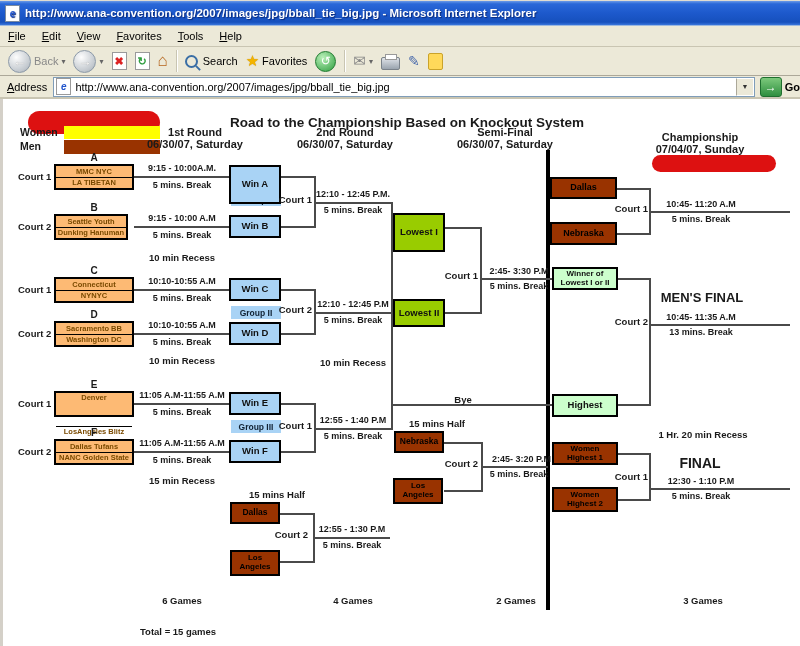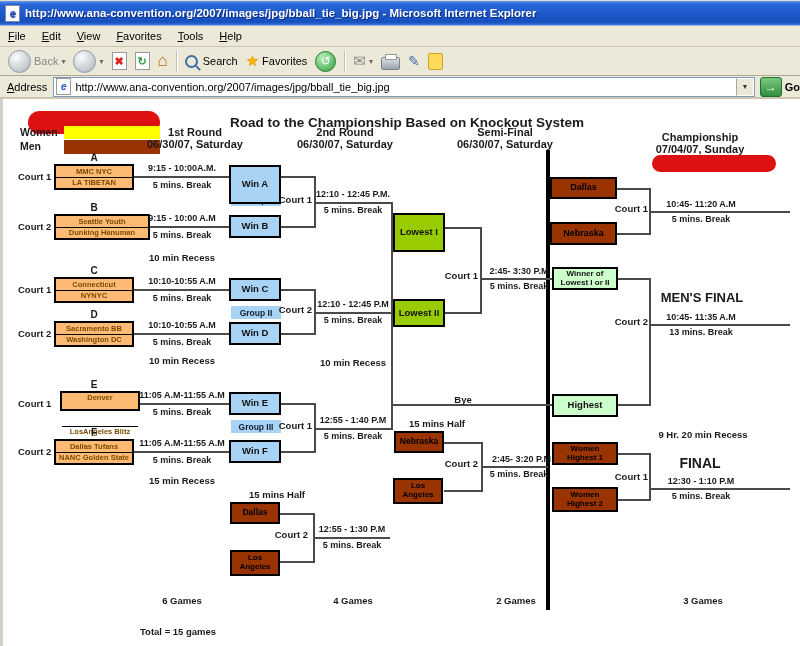--- a/index.html
+++ b/index.html
@@ -189,21 +189,21 @@
   <div class="cell">LA TIBETAN</div>
 </div>
 <div class="abs lbl ctr t9" style="left:134px;top:163px;width:96px;">9:15 - 10:00A.M.</div>
 <div class="abs lbl ctr t9" style="left:134px;top:180px;width:96px;">5 mins. Break</div>
 <div class="abs grp-hdr" style="left:231px;top:152px;width:50px;height:13px;">Group I</div>
 <div class="abs box win" style="left:229px;top:165px;width:52px;height:39px;">Win A</div>
 
 <div class="abs lbl ctr t10" style="left:54px;top:202px;width:80px;">B</div>
 <div class="abs lbl t95" style="left:18px;top:221px;">Court 2</div>
 <div class="abs hline" style="left:134px;top:226px;width:95px;"></div>
-<div class="abs teambox" style="left:54px;top:214px;width:96px;height:26px;">
+<div class="abs teambox" style="left:54px;top:214px;width:74px;height:26px;">
   <div class="cell">Seattle Youth</div>
   <div class="cell">Dunking Hanuman</div>
 </div>
 <div class="abs lbl ctr t9" style="left:134px;top:213px;width:96px;">9:15 - 10:00 A.M</div>
 <div class="abs lbl ctr t9" style="left:134px;top:230px;width:96px;">5 mins. Break</div>
 <div class="abs box win" style="left:229px;top:215px;width:52px;height:23px;">Win B</div>
 <div class="abs lbl ctr t95" style="left:134px;top:252px;width:96px;">10 min Recess</div>
 
 <div class="abs hline" style="left:281px;top:176px;width:33px;"></div>
 <div class="abs hline" style="left:281px;top:226px;width:33px;"></div>
@@ -242,21 +242,21 @@
 <div class="abs vline" style="left:314px;top:289px;height:46px;"></div>
 <div class="abs hline" style="left:314px;top:312px;width:79px;"></div>
 <div class="abs lbl rt t95" style="left:272px;top:304px;width:40px;">Court 2</div>
 <div class="abs lbl ctr t9" style="left:313px;top:299px;width:80px;">12:10 - 12:45 P.M</div>
 <div class="abs lbl ctr t9" style="left:313px;top:315px;width:80px;">5 mins. Break</div>
 <div class="abs lbl ctr t95" style="left:313px;top:357px;width:80px;">10 min Recess</div>
 
 <div class="abs lbl ctr t10" style="left:54px;top:379px;width:80px;">E</div>
 <div class="abs lbl t95" style="left:18px;top:398px;">Court 1</div>
 <div class="abs hline" style="left:134px;top:403px;width:95px;"></div>
-<div class="abs teambox" style="left:60px;top:391px;width:80px;height:20px;gap:24px;">
+<div class="abs teambox" style="left:54px;top:391px;width:80px;height:26px;gap:24px;">
   <div class="cell">Denver</div>
   <div class="cell">LosAngeles Blitz</div>
 </div>
 <div class="abs lbl ctr t9" style="left:132px;top:390px;width:100px;">11:05 A.M-11:55 A.M</div>
 <div class="abs lbl ctr t9" style="left:134px;top:407px;width:96px;">5 mins. Break</div>
 <div class="abs grp-hdr" style="left:231px;top:379px;width:50px;height:13px;">Group III</div>
 <div class="abs box win" style="left:229px;top:392px;width:52px;height:23px;">Win E</div>
 
 <div class="abs lbl ctr t10" style="left:54px;top:427px;width:80px;">F</div>
 <div class="abs lbl t95" style="left:18px;top:446px;">Court 2</div>
@@ -334,21 +334,21 @@
 <div class="abs box brown" style="left:230px;top:502px;width:50px;height:22px;font-size:8.5px;">Dallas</div>
 <div class="abs box brown" style="left:230px;top:550px;width:50px;height:26px;">Los Angeles</div>
 <div class="abs hline" style="left:280px;top:513px;width:33px;"></div>
 <div class="abs hline" style="left:280px;top:561px;width:33px;"></div>
 <div class="abs vline" style="left:313px;top:513px;height:50px;"></div>
 <div class="abs hline" style="left:313px;top:537px;width:77px;"></div>
 <div class="abs lbl rt t95" style="left:268px;top:529px;width:40px;">Court 2</div>
 <div class="abs lbl ctr t9" style="left:310px;top:524px;width:84px;">12:55 - 1:30 P.M</div>
 <div class="abs lbl ctr t9" style="left:313px;top:540px;width:78px;">5 mins. Break</div>
 
-<div class="abs lbl ctr t95" style="left:648px;top:429px;width:110px;">9 Hr. 20 min Recess</div>
+<div class="abs lbl ctr t95" style="left:648px;top:429px;width:110px;">1 Hr. 20 min Recess</div>
 <div class="abs box brown" style="left:552px;top:442px;width:66px;height:23px;">
   <div>
     <div>Women</div>
     <div>Highest 1</div>
   </div>
 </div>
 <div class="abs box brown" style="left:552px;top:487px;width:66px;height:25px;">
   <div>
     <div>Women</div>
     <div>Highest 2</div>

